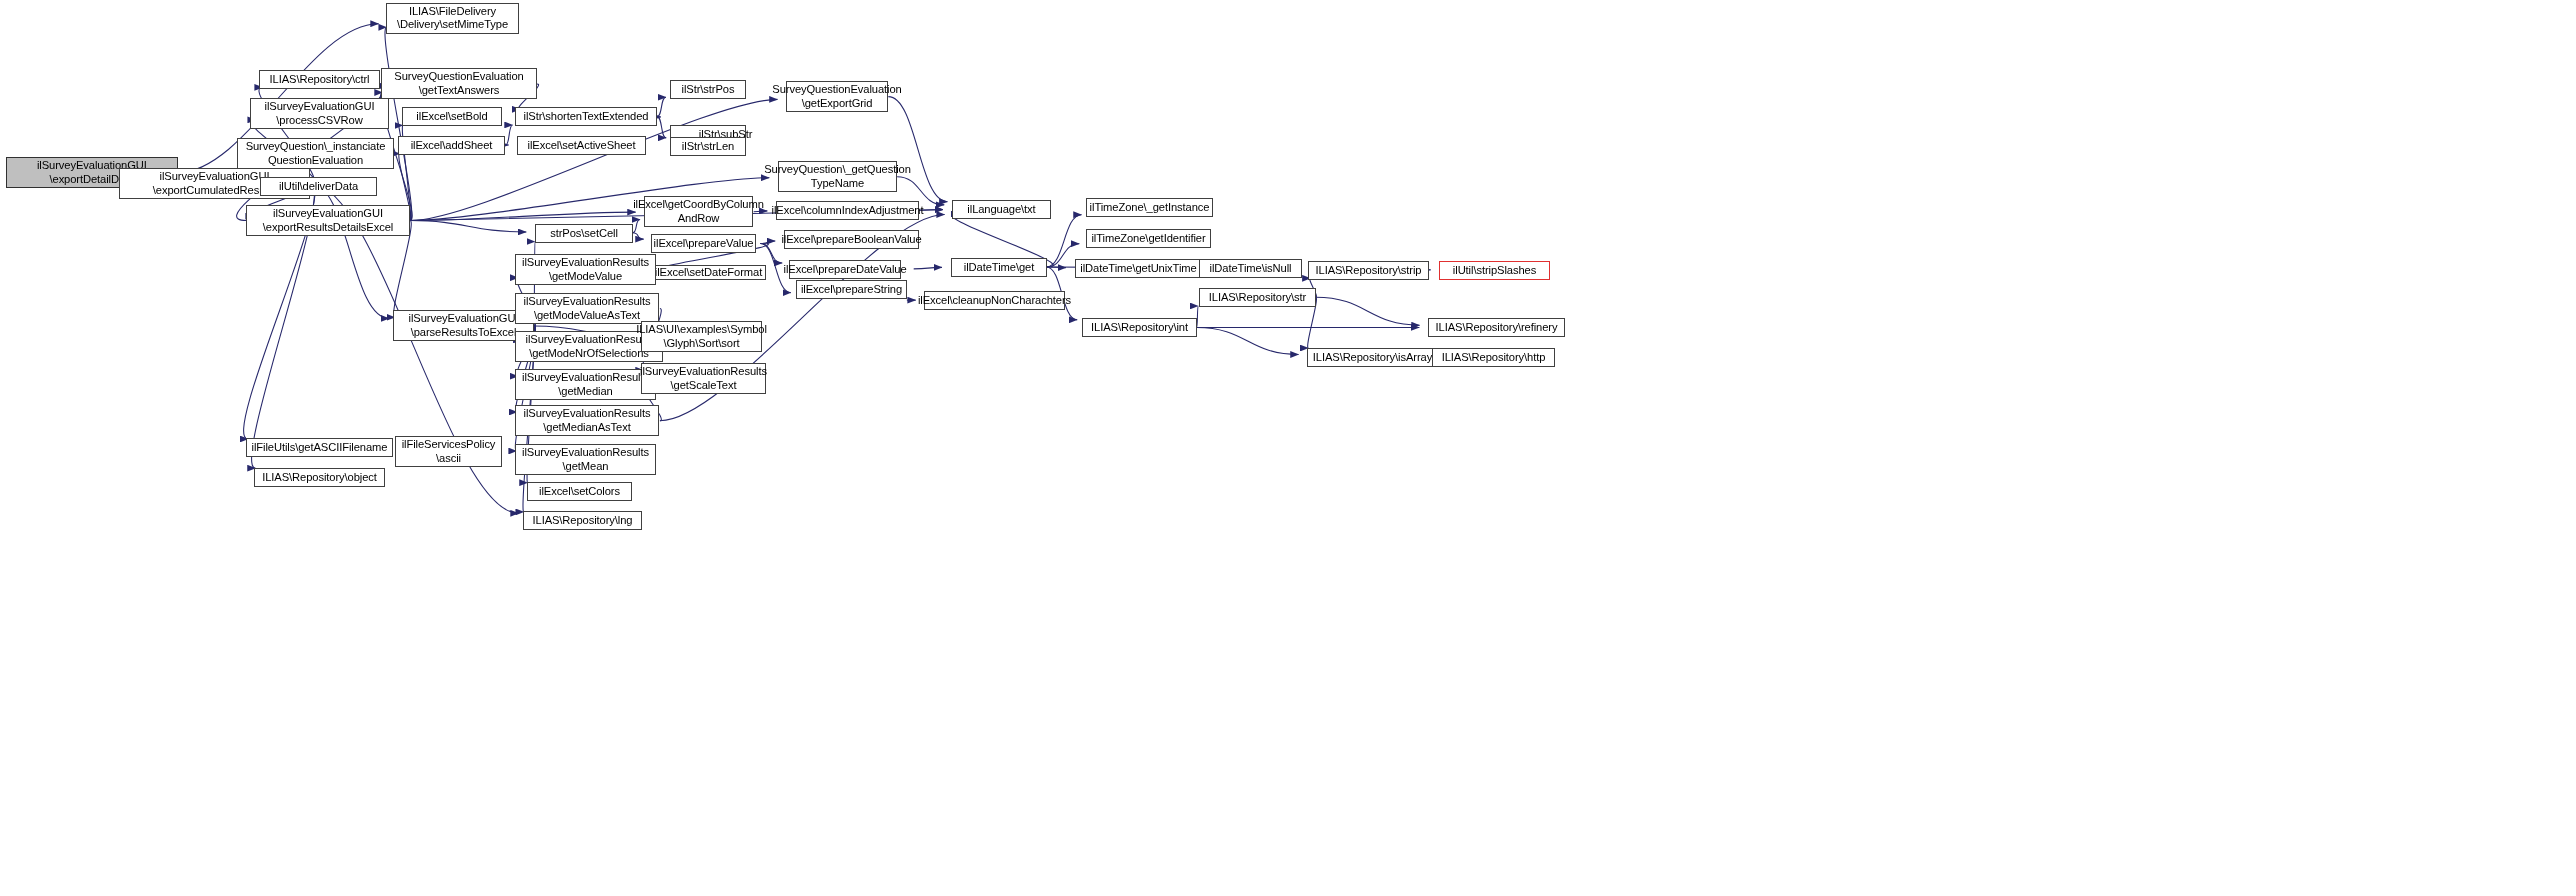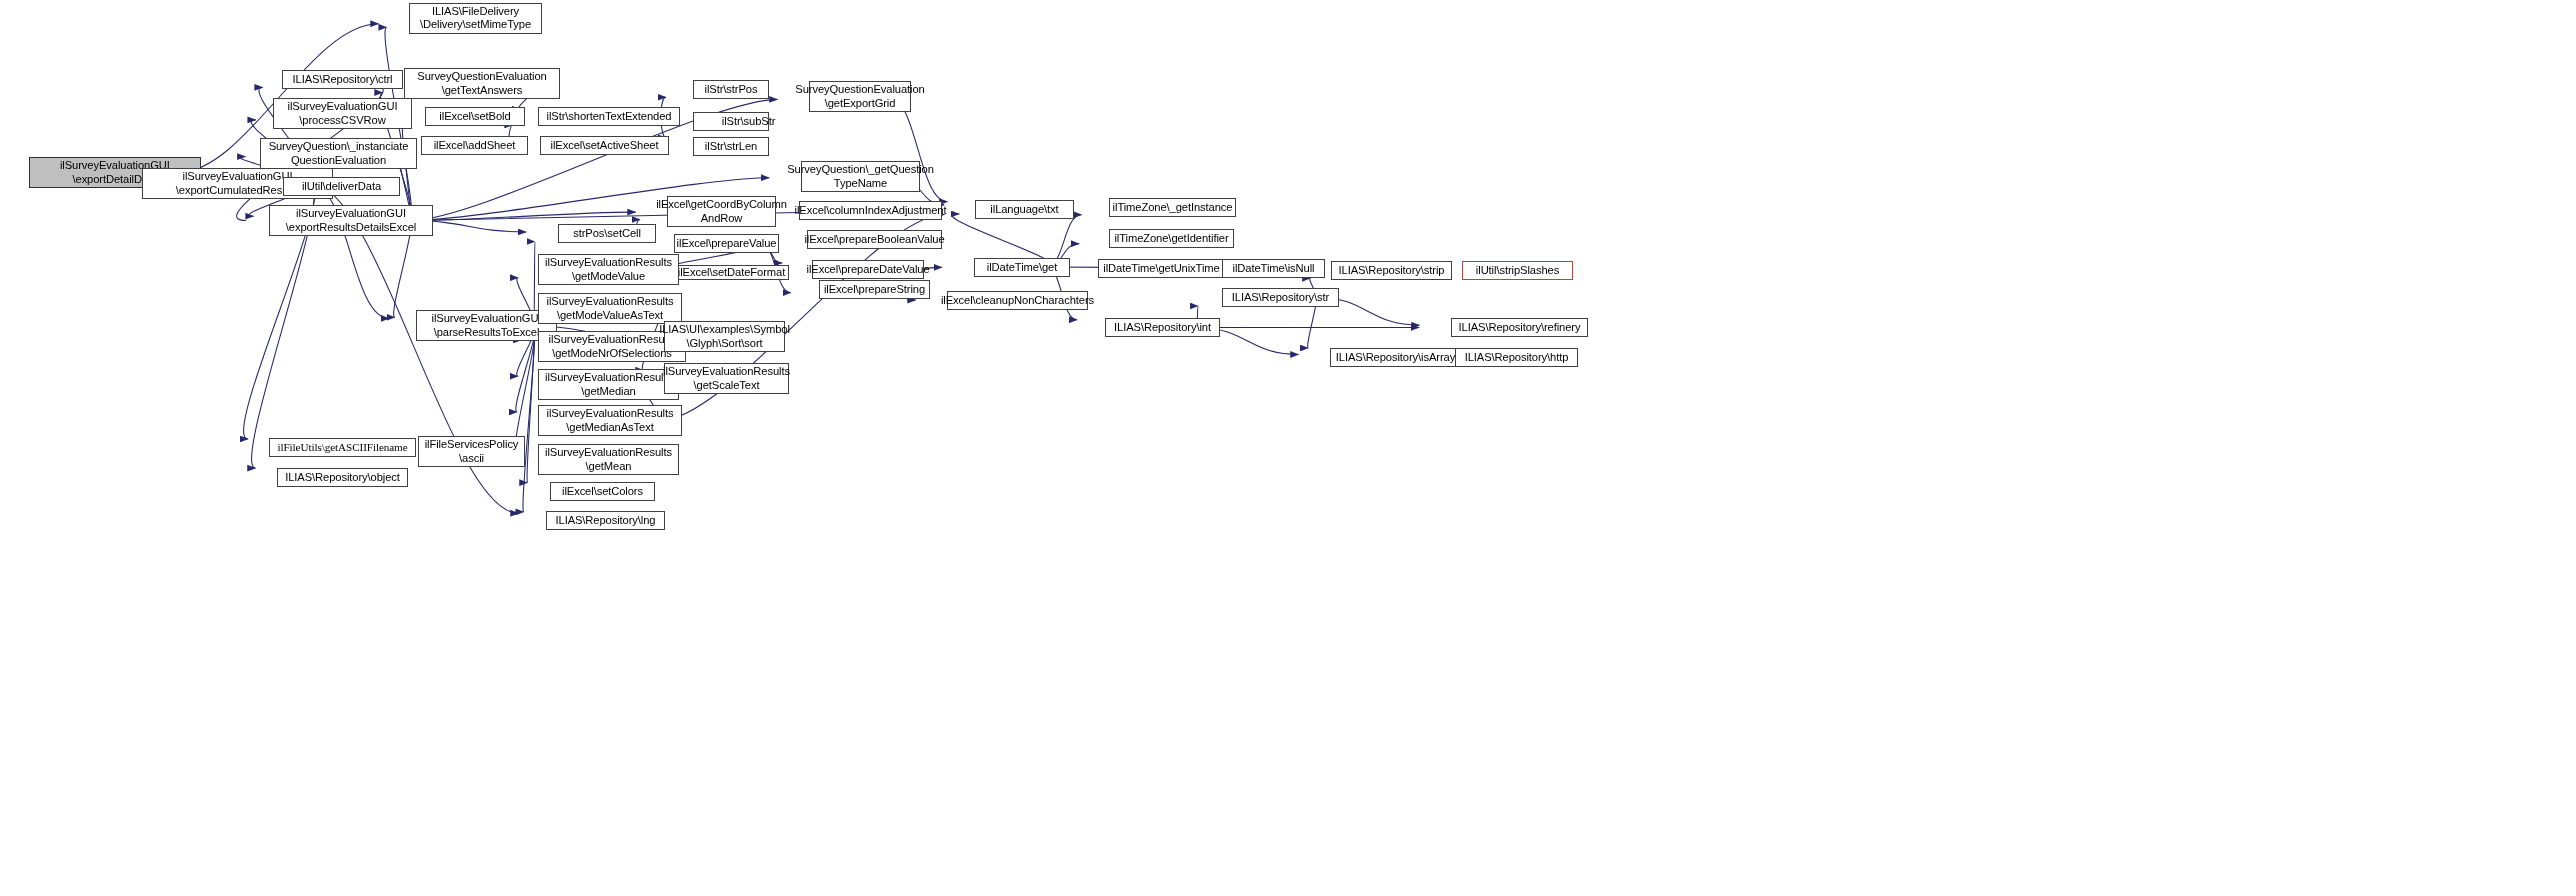--- a/index.html
+++ b/index.html
@@ -28,21 +28,20 @@
     align-items:center;
     justify-content:center;
     text-align:center;
     color:#000000;
     font-size:11.2px;
     line-height:1.18;
     letter-spacing:-0.1px;
     white-space:pre-line;
     padding:1px 2.9px;
     z-index:5;
-    margin-left:23px;
   }
   .node.root{
     background:#bfbfbf;
     border:1px solid #303030;
   }
   .node.highlight{
     border:1px solid #e03030;
   }
 </style>
 </head>
@@ -143,21 +142,21 @@
 \exportResultsDetailsExcel</div>
       <div class="node" style="left: 386px; top: 2.9px; width: 133px; height: 31px;">ILIAS\FileDelivery
 \Delivery\setMimeType</div>
       <div class="node" style="left: 381px; top: 68px; width: 156px; height: 31px;">SurveyQuestionEvaluation
 \getTextAnswers</div>
       <div class="node" style="left: 402px; top: 107px; width: 100px; height: 18.5px;">ilExcel\setBold</div>
       <div class="node" style="left: 398px; top: 136px; width: 107px; height: 18.5px;">ilExcel\addSheet</div>
       <div class="node" style="left: 515px; top: 107px; width: 142px; height: 18.5px;">ilStr\shortenTextExtended</div>
       <div class="node" style="left: 517px; top: 136px; width: 129px; height: 18.5px;">ilExcel\setActiveSheet</div>
       <div class="node" style="left: 670px; top: 80px; width: 76px; height: 18.5px;">ilStr\strPos</div>
-      <div class="node" style="left: 670px; top: 112px; width: 76px; height: 18.5px; padding-left: 38px;">ilStr\subStr</div>
+      <div class="node" style="left: 670px; top: 125px; width: 76px; height: 18.5px; padding-left: 38px;">ilStr\subStr</div>
       <div class="node" style="left: 670px; top: 137px; width: 76px; height: 18.5px;">ilStr\strLen</div>
       <div class="node" style="left: 786px; top: 81px; width: 102px; height: 31px;">SurveyQuestionEvaluation
 \getExportGrid</div>
       <div class="node" style="left: 778px; top: 161px; width: 119px; height: 31px;">SurveyQuestion\_getQuestion
 TypeName</div>
       <div class="node" style="left: 644px; top: 196px; width: 109px; height: 31px;">ilExcel\getCoordByColumn
 AndRow</div>
       <div class="node" style="left: 776px; top: 201px; width: 143px; height: 18.5px;">ilExcel\columnIndexAdjustment</div>
       <div class="node" style="left: 952px; top: 200px; width: 99px; height: 18.5px;">ilLanguage\txt</div>
       <div class="node" style="left: 535px; top: 224px; width: 98px; height: 18.5px;">strPos\setCell</div>
@@ -192,19 +191,19 @@
       <div class="node" style="left: 515px; top: 369px; width: 141px; height: 31px;">ilSurveyEvaluationResults
 \getMedian</div>
       <div class="node" style="left: 641px; top: 363px; width: 125px; height: 31px;">ilSurveyEvaluationResults
 \getScaleText</div>
       <div class="node" style="left: 515px; top: 405px; width: 144px; height: 31px;">ilSurveyEvaluationResults
 \getMedianAsText</div>
       <div class="node" style="left: 515px; top: 444px; width: 141px; height: 31px;">ilSurveyEvaluationResults
 \getMean</div>
       <div class="node" style="left: 527px; top: 482px; width: 105px; height: 18.5px;">ilExcel\setColors</div>
       <div class="node" style="left: 523px; top: 511px; width: 119px; height: 18.5px;">ILIAS\Repository\lng</div>
-      <div class="node" style="left: 246px; top: 438px; width: 147px; height: 18.5px; font-family: Liberation Serif, serif;">ilFileUtils\getASCIIFilename</div>
+      <div class="node" style="left: 246px; top: 438px; width: 147px; height: 18.5px;">ilFileUtils\getASCIIFilename</div>
       <div class="node" style="left: 395px; top: 436px; width: 107px; height: 31px;">ilFileServicesPolicy
 \ascii</div>
       <div class="node" style="left: 254px; top: 468px; width: 131px; height: 18.5px;">ILIAS\Repository\object</div>
     </div>
 </div>
 
 
 </body></html>

